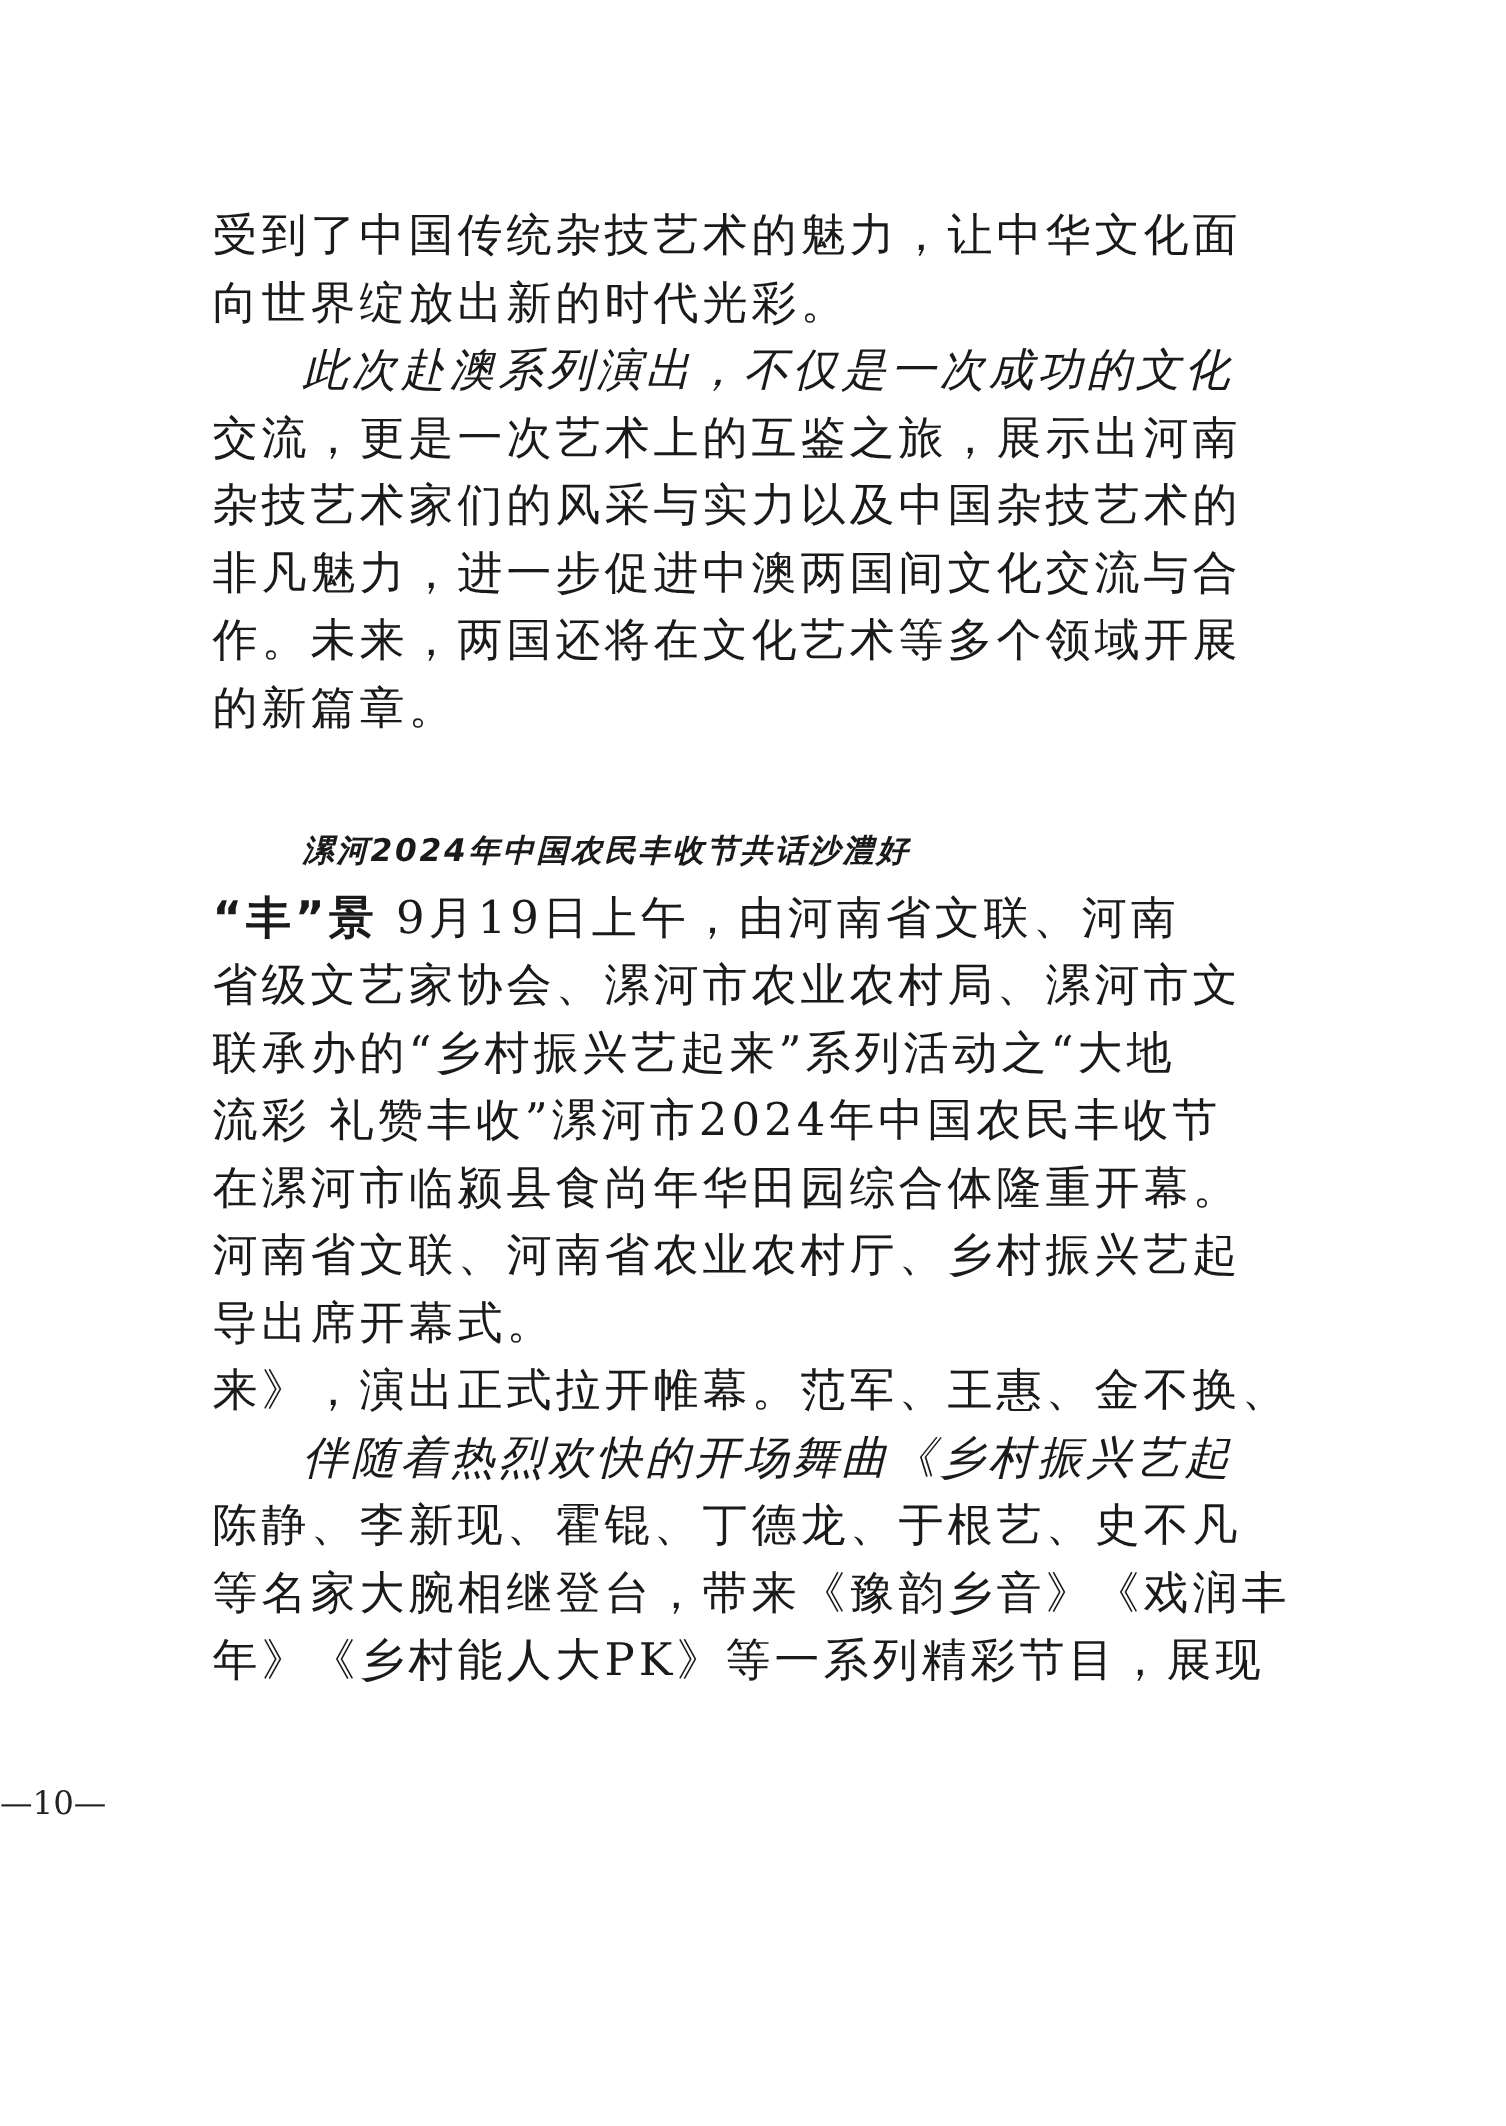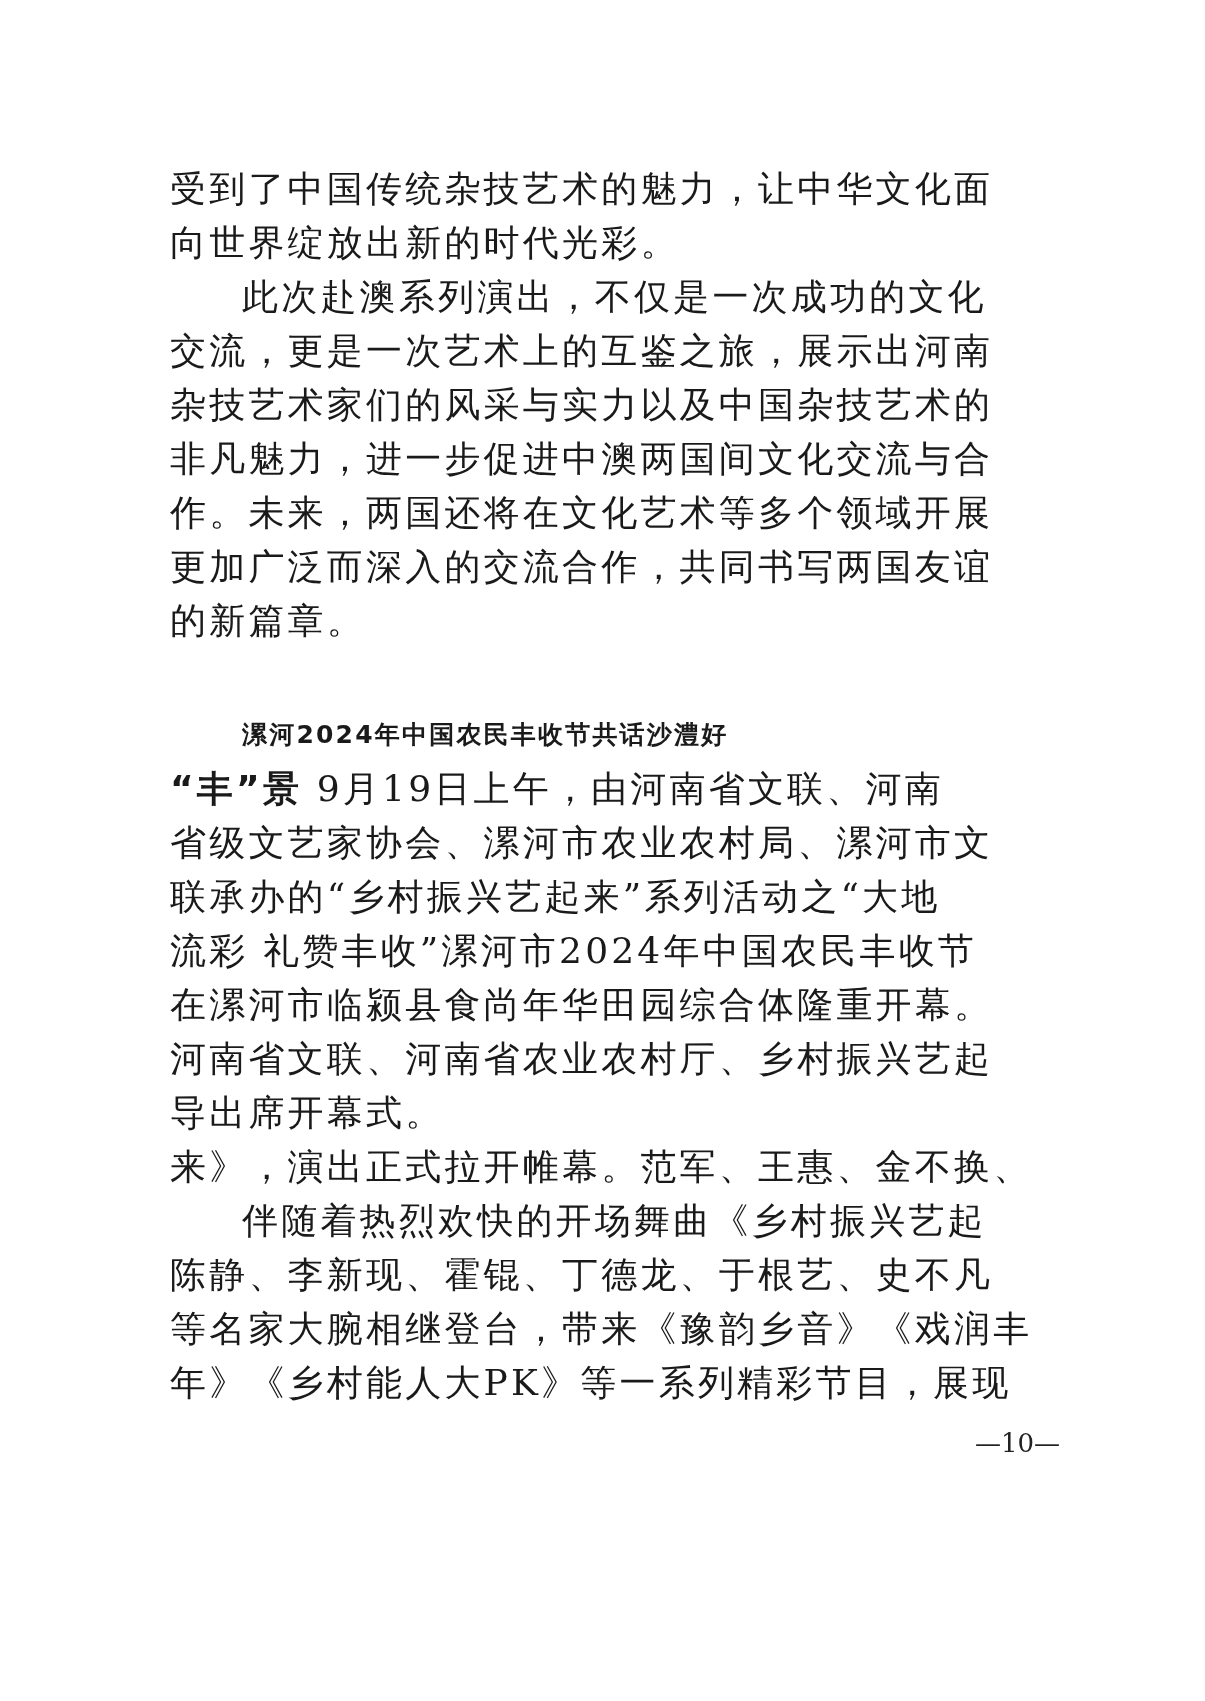--- a/index.html
+++ b/index.html
@@ -1,43 +1,42 @@
 <!DOCTYPE html>
 <html><head>
 <meta charset="utf-8">
 <style>
   html, body { margin: 0; padding: 0; background: #ffffff; }
   body { width: 1205px; height: 1701px; position: relative; overflow: hidden;
          font-family: "DejaVu Serif", "Liberation Serif", serif; color: #1a1a1a; }
   .page { position: absolute; left: 170px; top: 162px; width: 775px; }
   .line { height: 54px; line-height: 54px; font-size: 36px; white-space: nowrap;
           letter-spacing: 3.2px; }
-  .indent { padding-left: 72px; }
+  .indent { padding-left: 72px; font-style: italic; }
   .gap { height: 60px; }
   .title { font-family: "DejaVu Sans", "Liberation Sans", sans-serif; font-weight: bold;
            letter-spacing: 2.2px; font-size: 25px; }
   .bold { font-family: "DejaVu Sans", "Liberation Sans", sans-serif; font-weight: bold; }
-  .footer { position: absolute; left: 0; width: 1060px; top: 1428px; text-align: right;
+  .footer { position: absolute; left: 0; width: 1060px; top: 1428px; text-align: left;
             font-size: 26px; font-family: "DejaVu Serif", "Liberation Serif", serif; color: #222; }
 </style>
 </head>
 <body>
 
 <div class="page">
   <div>
     <div class="line">受到了中国传统杂技艺术的魅力，让中华文化面</div>
     <div class="line">向世界绽放出新的时代光彩。</div>
   </div>
   <div>
     <div class="line indent">此次赴澳系列演出，不仅是一次成功的文化</div>
     <div class="line">交流，更是一次艺术上的互鉴之旅，展示出河南</div>
     <div class="line">杂技艺术家们的风采与实力以及中国杂技艺术的</div>
     <div class="line">非凡魅力，进一步促进中澳两国间文化交流与合</div>
     <div class="line">作。未来，两国还将在文化艺术等多个领域开展</div>
-    <div class="line">更加广泛而深入的交流合作，共同书写两国友谊</div>
     <div class="line">的新篇章。</div>
   </div>
   <div class="gap"></div>
   <div>
     <div class="line indent title">漯河2024年中国农民丰收节共话沙澧好</div>
     <div class="line">
       <span class="bold">“丰”景</span><span>  9月19日上午，由河南省文联、河南</span>
     </div>
     <div class="line">省级文艺家协会、漯河市农业农村局、漯河市文</div>
     <div class="line">联承办的“乡村振兴艺起来”系列活动之“大地</div>

